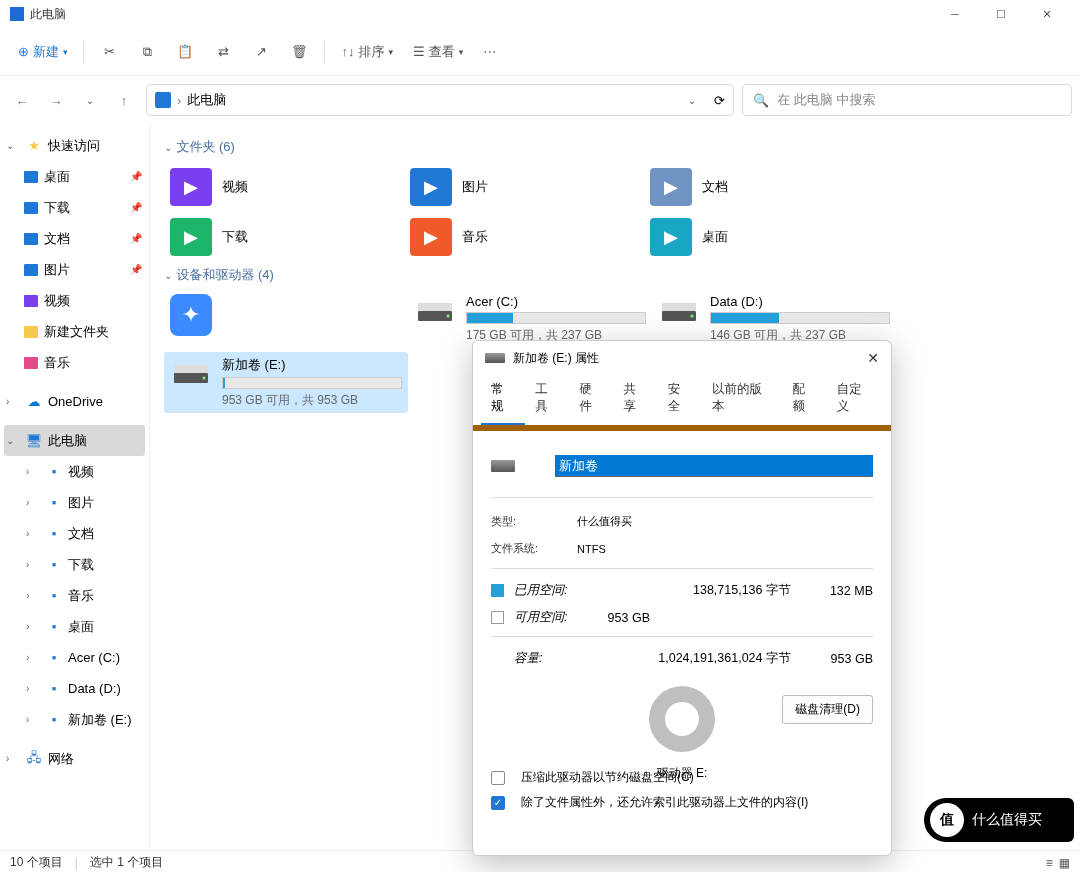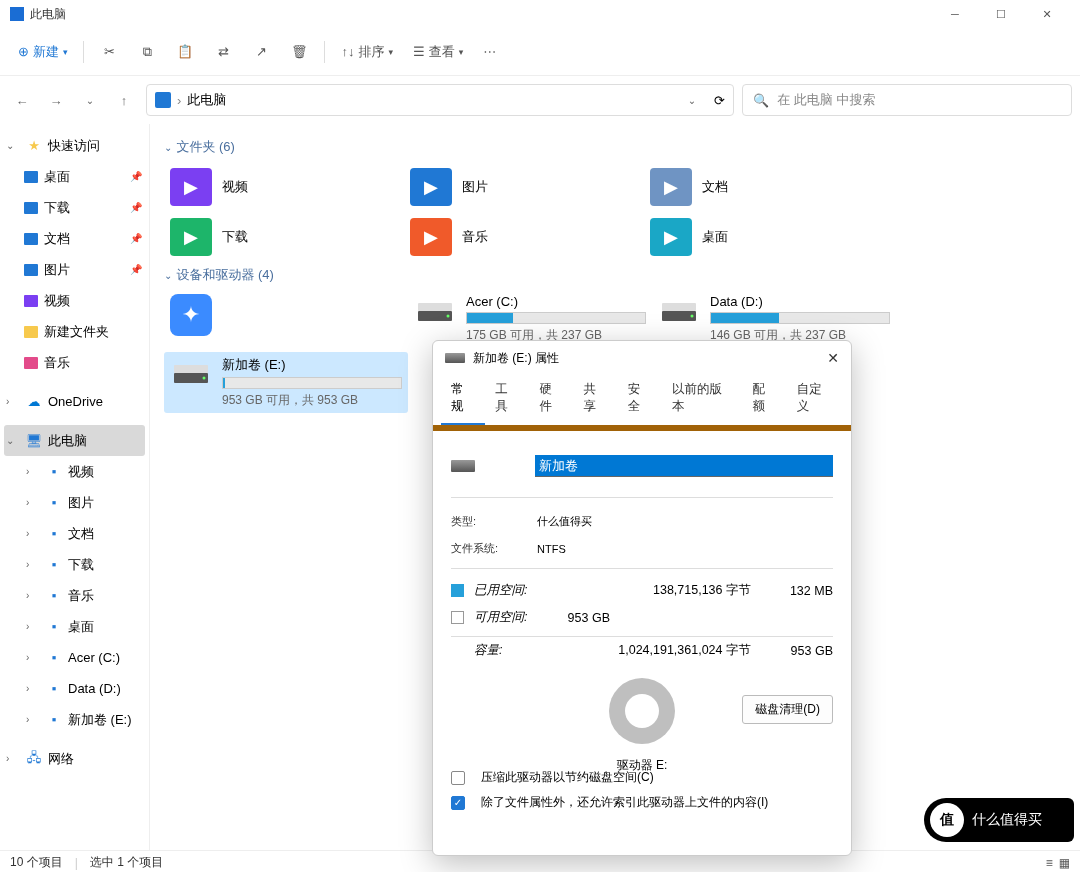--- a/index.html
+++ b/index.html
@@ -42,32 +42,32 @@
 .drive-icon { width: 42px; height: 38px; display: flex; align-items: center; justify-content: center; }
 .drive-body { flex: 1; }
 .drive-name { font-size: 13px; margin-bottom: 3px; }
 .drive-bar { height: 12px; background: #e8e8e8; border: 1px solid #ccc; margin-bottom: 3px; position: relative; }
 .drive-bar-fill { height: 100%; background: #26a0da; }
 .drive-sub { font-size: 12px; color: #666; }
 .xunlei-icon { width: 42px; height: 42px; background: #3b8bff; border-radius: 8px; display: flex; align-items: center; justify-content: center; color: #fff; font-size: 22px; }
 .statusbar { height: 24px; border-top: 1px solid #eee; display: flex; align-items: center; padding: 0 10px; font-size: 12px; color: #333; gap: 12px; }
 .statusbar .view-btns { margin-left: auto; display: flex; gap: 6px; color: #555; }
 
-.dialog { position: absolute; left: 432px; top: 340px; width: 420px; height: 516px; background: #fff; border: 1px solid #ccc; box-shadow: 0 8px 32px rgba(0,0,0,.25); border-radius: 6px; }
+.dialog { position: absolute; left: 472px; top: 340px; width: 420px; height: 516px; background: #fff; border: 1px solid #ccc; box-shadow: 0 8px 32px rgba(0,0,0,.25); border-radius: 6px; }
 .dlg-title { height: 34px; display: flex; align-items: center; padding: 0 12px; font-size: 12px; }
 .dlg-title .drive-mini { width: 20px; height: 10px; background: linear-gradient(#999,#555); margin-right: 8px; border-radius: 1px; }
 .dlg-close { margin-left: auto; font-size: 14px; color: #333; }
 .dlg-tabs { display: flex; border-bottom: 6px solid #a16207; padding: 0 8px; }
 .dlg-tab { padding: 6px 10px 8px; font-size: 12.5px; color: #333; }
 .dlg-tab.active { border-bottom: 2px solid #2078d4; color: #000; }
 .dlg-body { padding: 14px 18px; }
 .dlg-row { display: flex; align-items: center; padding: 6px 0; font-size: 11px; }
 .dlg-label { width: 86px; color: #333; }
 .dlg-val { flex: 1; }
-.dlg-name-row { display: flex; align-items: center; gap: 60px; padding: 10px 0 20px; border-bottom: 1px solid #ddd; margin-bottom: 10px; justify-content: space-between; }
+.dlg-name-row { display: flex; align-items: center; gap: 40px; padding: 10px 0 20px; border-bottom: 1px solid #ddd; margin-bottom: 10px; justify-content: space-between; }
 .dlg-name-input { flex: 1; border: none; border-bottom: 1px solid #666; padding: 3px 4px; font-size: 13px; background: #0078d4; color: #fff; }
 .dlg-name-input::selection { background: #0078d4; color: #fff; }
 .space-row { display: flex; align-items: center; padding: 5px 0; font-size: 12.5px; }
 .sq { width: 13px; height: 13px; margin-right: 10px; border: 1px solid #999; }
 .sq.used { background: #26a0da; border-color: #26a0da; }
 .space-label { width: 76px; font-style: italic; }
 .space-bytes { flex: 1; text-align: right; padding-right: 22px; }
 .space-size { width: 60px; text-align: right; }
 .donut-row { text-align: center; padding-top: 14px; }
 .donut { width: 66px; height: 66px; border-radius: 50%; background: #bfbfbf; display: inline-block; position: relative; }
@@ -400,21 +400,21 @@
       <span class="sq used"></span>
       <span class="space-label">已用空间:</span>
       <span class="space-bytes">138,715,136 字节</span>
       <span class="space-size">132 MB</span>
     </div>
     <div class="space-row" style="border-bottom:1px solid #ddd;padding-bottom:10px">
       <span class="sq"></span>
       <span class="space-label">可用空间:</span>
       <span class="space-size">953 GB</span>
     </div>
-    <div class="space-row" style="">
+    <div class="space-row" style="margin-top:8px">
       <span style="width:23px"></span>
       <span class="space-label">容量:</span>
       <span class="space-bytes">1,024,191,361,024 字节</span>
       <span class="space-size">953 GB</span>
     </div>
     <div class="donut-row">
       <span class="donut"></span>
       <div class="donut-label">驱动器 E:</div>
     </div>
   </div>

